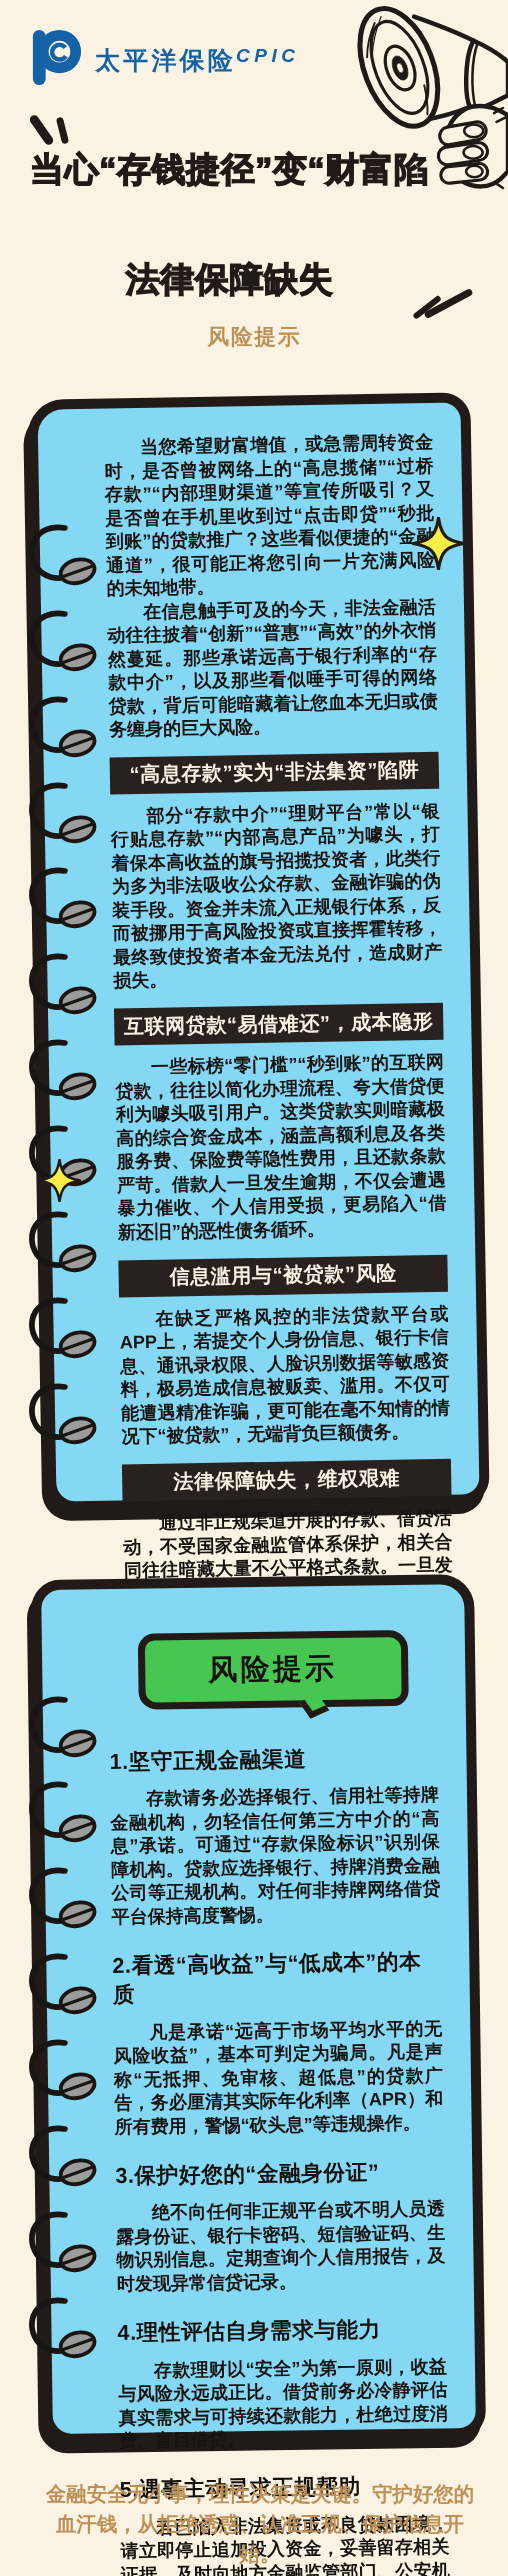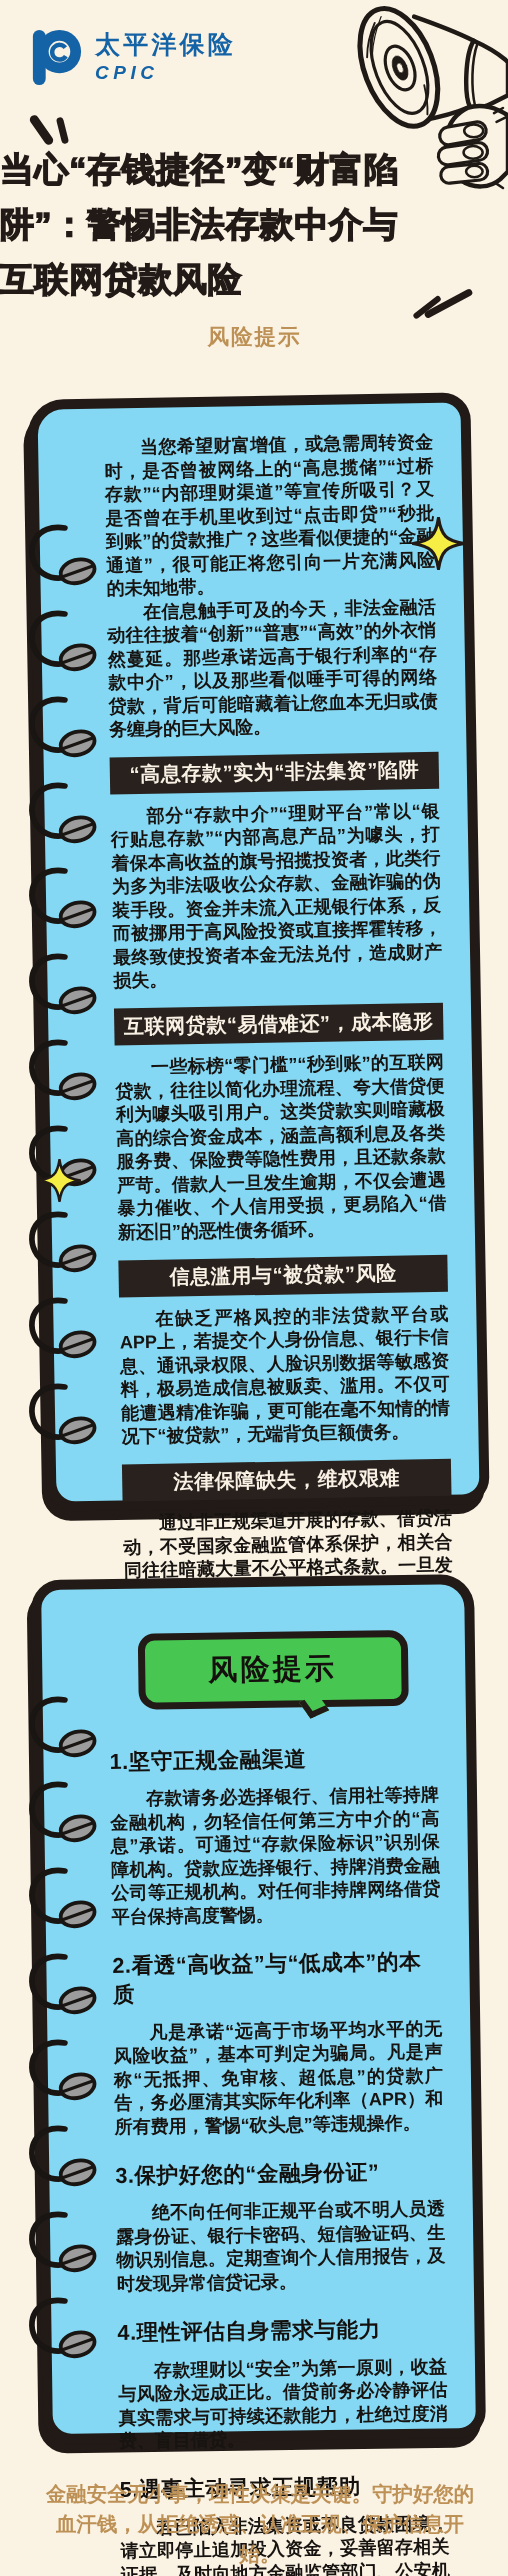--- a/index.html
+++ b/index.html
@@ -8,31 +8,31 @@
     --ring-gray:#9c9c9c; --star-yellow:#f6ee44;
   }
   *{margin:0;padding:0;box-sizing:border-box;}
   html,body{width:509px;height:2576px;}
   body{
     position:relative; background:var(--paper); overflow:hidden;
     font-family:"Liberation Sans","DejaVu Sans",sans-serif; color:var(--ink);
   }
   
   .logo{position:absolute;left:27px;top:27px;display:flex;align-items:flex-start;gap:9px;z-index:2;}
-  .logo-text{display:flex;flex-direction:column;margin-top:1px;justify-content:space-between;}
+  .logo-text{display:flex;flex-direction:row;margin-top:17px;justify-content:space-between;}
   .logo-name{font-size:25px;font-weight:900;color:var(--logo-blue);letter-spacing:3.2px;}
   .logo-abbr{font-size:19px;font-weight:900;color:var(--logo-blue);letter-spacing:4.5px;margin-top:1.3px;font-style:italic;}
   .megaphone{position:absolute;left:343px;top:0;z-index:1;}
   .stroke-mark{position:absolute;background:var(--ink);border-radius:4.5px;z-index:2;}
   .m-logo-1{left:37px;top:113px;width:9px;height:34px;transform:rotate(-35deg);}
   .m-logo-2{left:59px;top:117px;width:7px;height:27px;transform:rotate(-14deg);}
   .m-title-1{left:424px;top:291px;width:6.4px;height:33px;transform:rotate(52deg);}
   .m-title-2{left:445px;top:277px;width:7px;height:53px;transform:rotate(62deg);}
   .title{
-    position:absolute;top:142px;left:0;width:459px;z-index:2;
+    position:absolute;top:142px;left:0;width:459px;text-align:center;z-index:2;
     font-size:34px;line-height:55px;font-weight:900;color:var(--ink);
     -webkit-text-stroke:1.4px var(--ink); letter-spacing:0.6px;
   }
   .subtitle{
     position:absolute;top:322px;left:0;width:509px;text-align:center;
     font-size:21.6px;font-weight:900;color:var(--gold);letter-spacing:1.9px;z-index:2;
   }
   
   .panel{
     position:absolute;left:37px;width:443px;background:var(--panel-blue);
@@ -118,22 +118,22 @@
     </g>
   </svg>
 
   <span class="stroke-mark m-logo-1"></span>
   <span class="stroke-mark m-logo-2"></span>
   <span class="stroke-mark m-title-1"></span>
   <span class="stroke-mark m-title-2"></span>
 
   <h1 class="title">
     <span>当心“存钱捷径”变“财富陷</span><br>
-    <span>阱”：警惕非法存款中介与</span><br>
-    <span>互联网贷款风险</span>
+    <br>
+    <span>法律保障缺失</span>
   </h1>
   <div class="subtitle">风险提示</div>
 
   <section class="panel panel1">
     <p class="body-text">当您希望财富增值，或急需周转资金时，是否曾被网络上的“高息揽储”“过桥存款”“内部理财渠道”等宣传所吸引？又是否曾在手机里收到过“点击即贷”“秒批到账”的贷款推广？这些看似便捷的“金融通道”，很可能正将您引向一片充满风险的未知地带。</p>
     <p class="body-text">在信息触手可及的今天，非法金融活动往往披着“创新”“普惠”“高效”的外衣悄然蔓延。那些承诺远高于银行利率的“存款中介”，以及那些看似唾手可得的网络贷款，背后可能暗藏着让您血本无归或债务缠身的巨大风险。</p>
 
     <div class="black-header">“高息存款”实为“非法集资”陷阱</div>
     <p class="body-text">部分“存款中介”“理财平台”常以“银行贴息存款”“内部高息产品”为噱头，打着保本高收益的旗号招揽投资者，此类行为多为非法吸收公众存款、金融诈骗的伪装手段。资金并未流入正规银行体系，反而被挪用于高风险投资或直接挥霍转移，最终致使投资者本金无法兑付，造成财产损失。</p>
 

